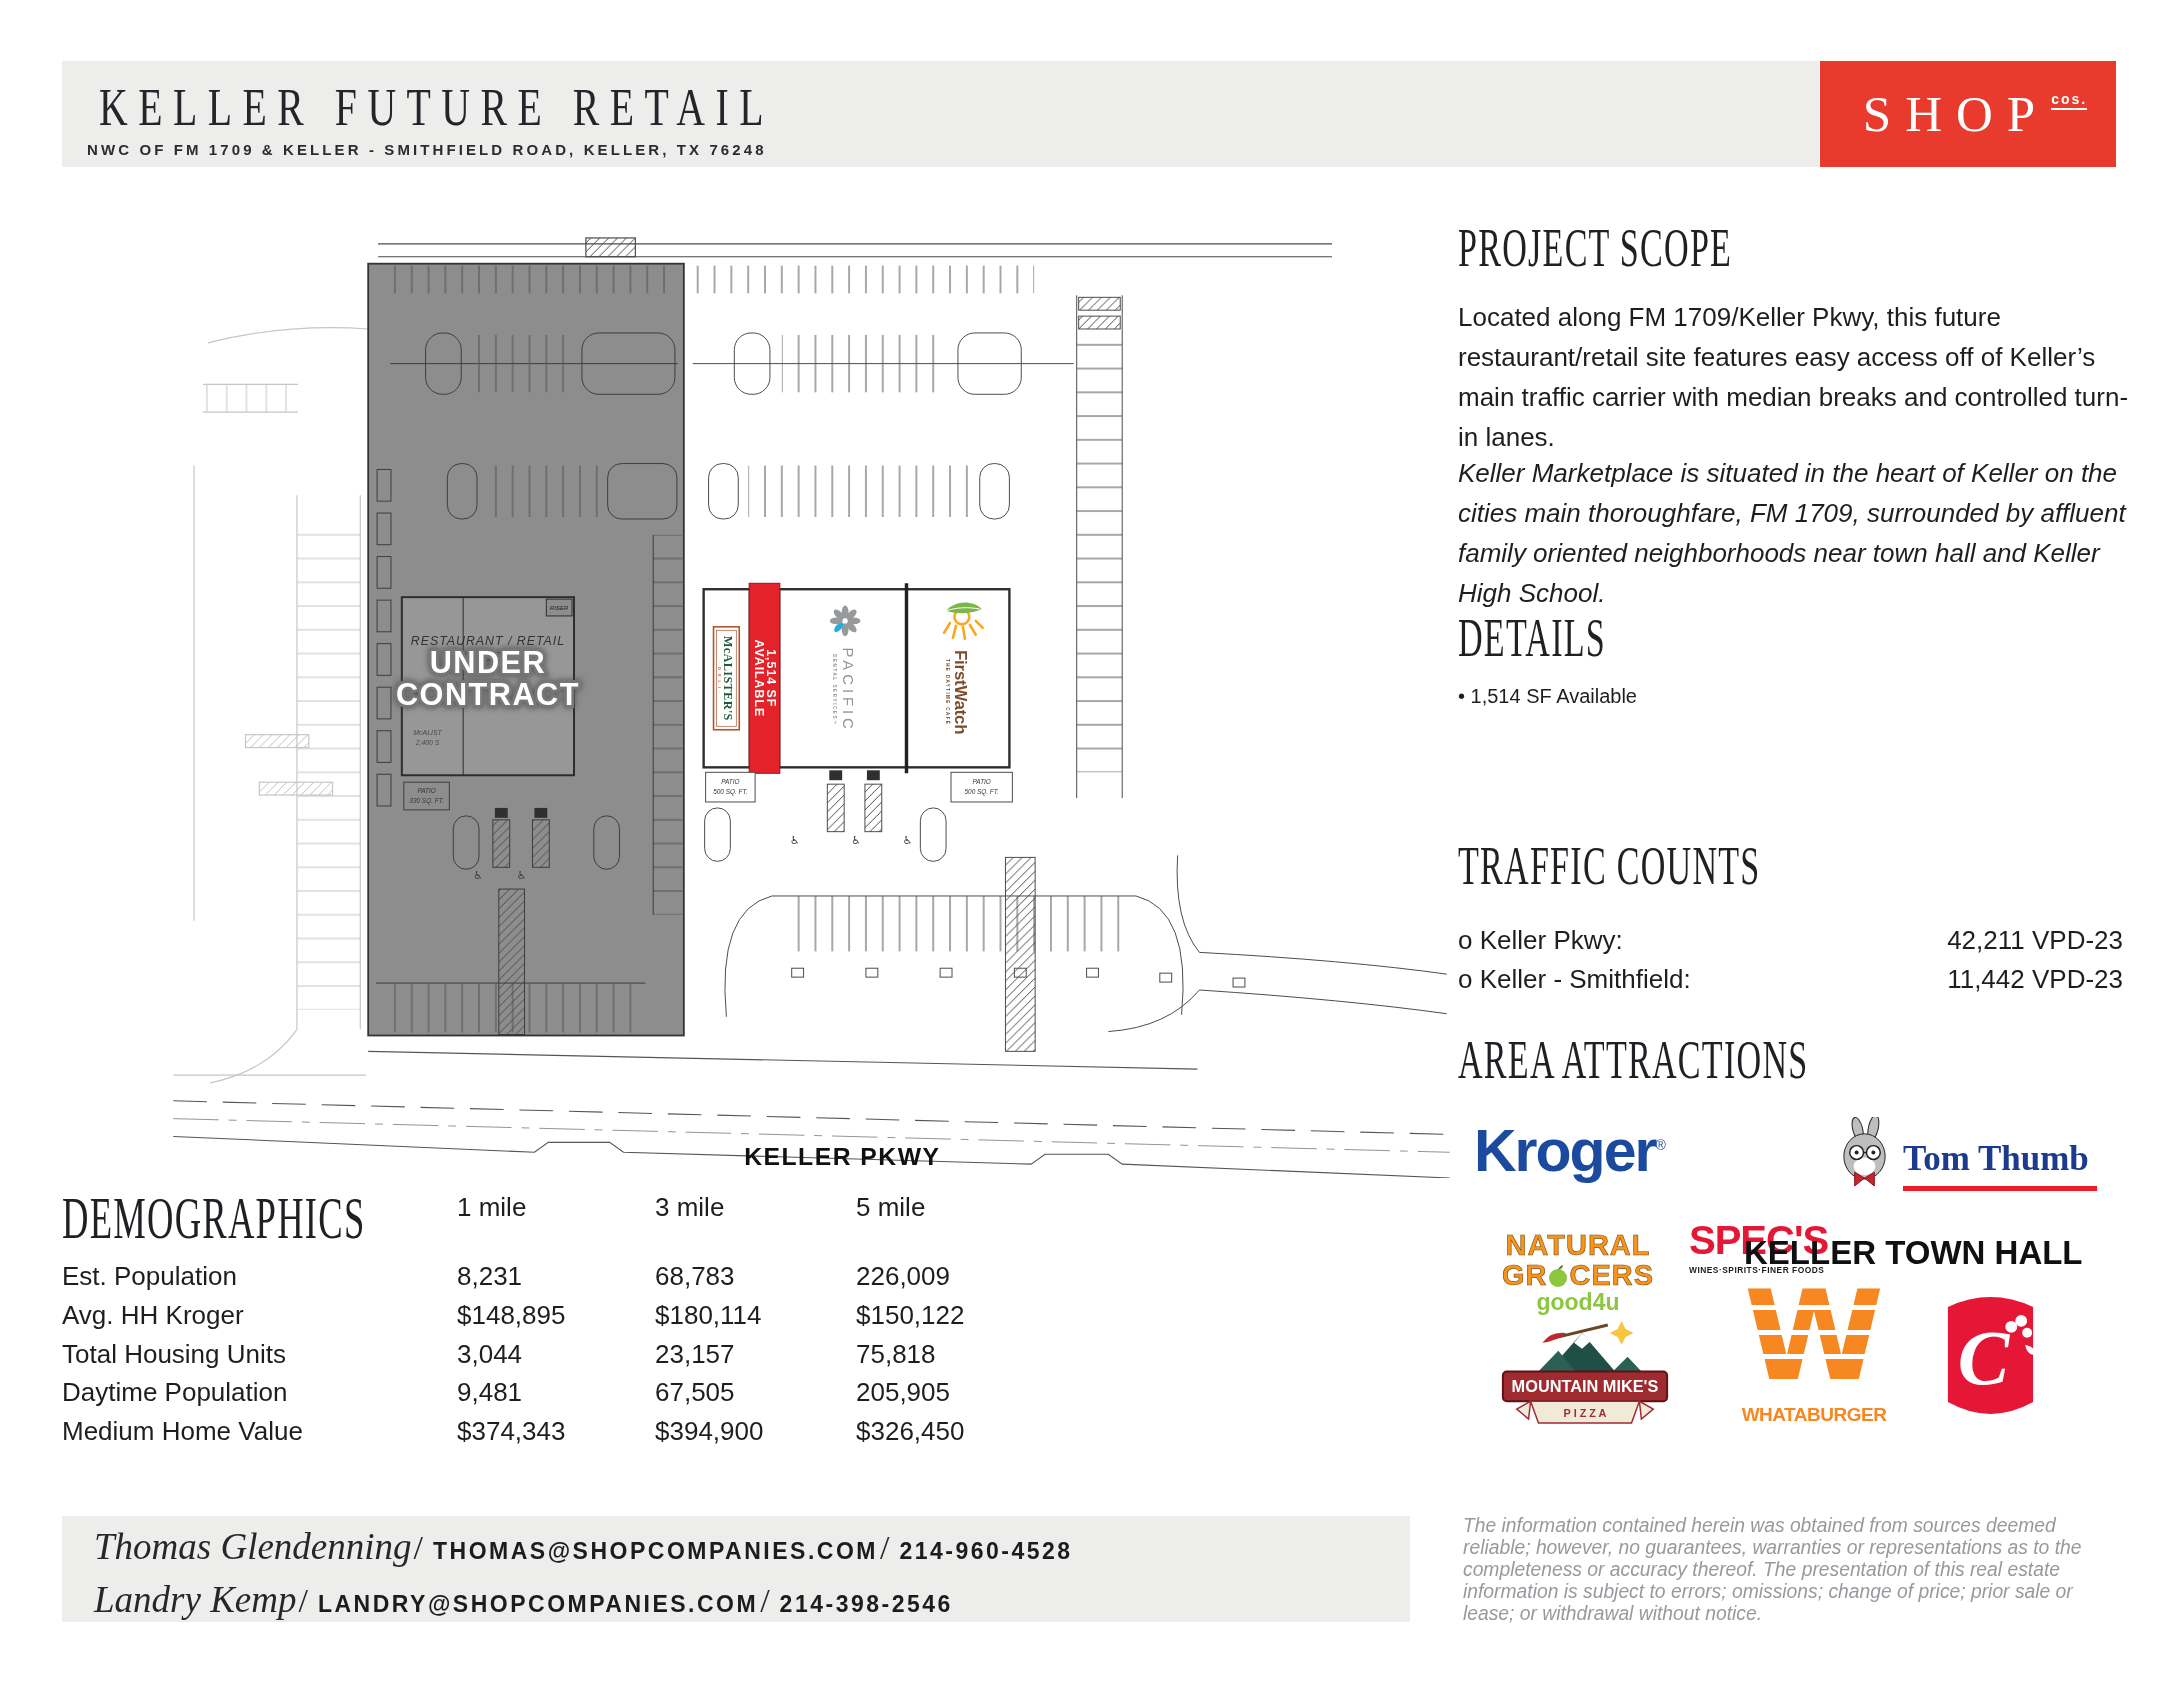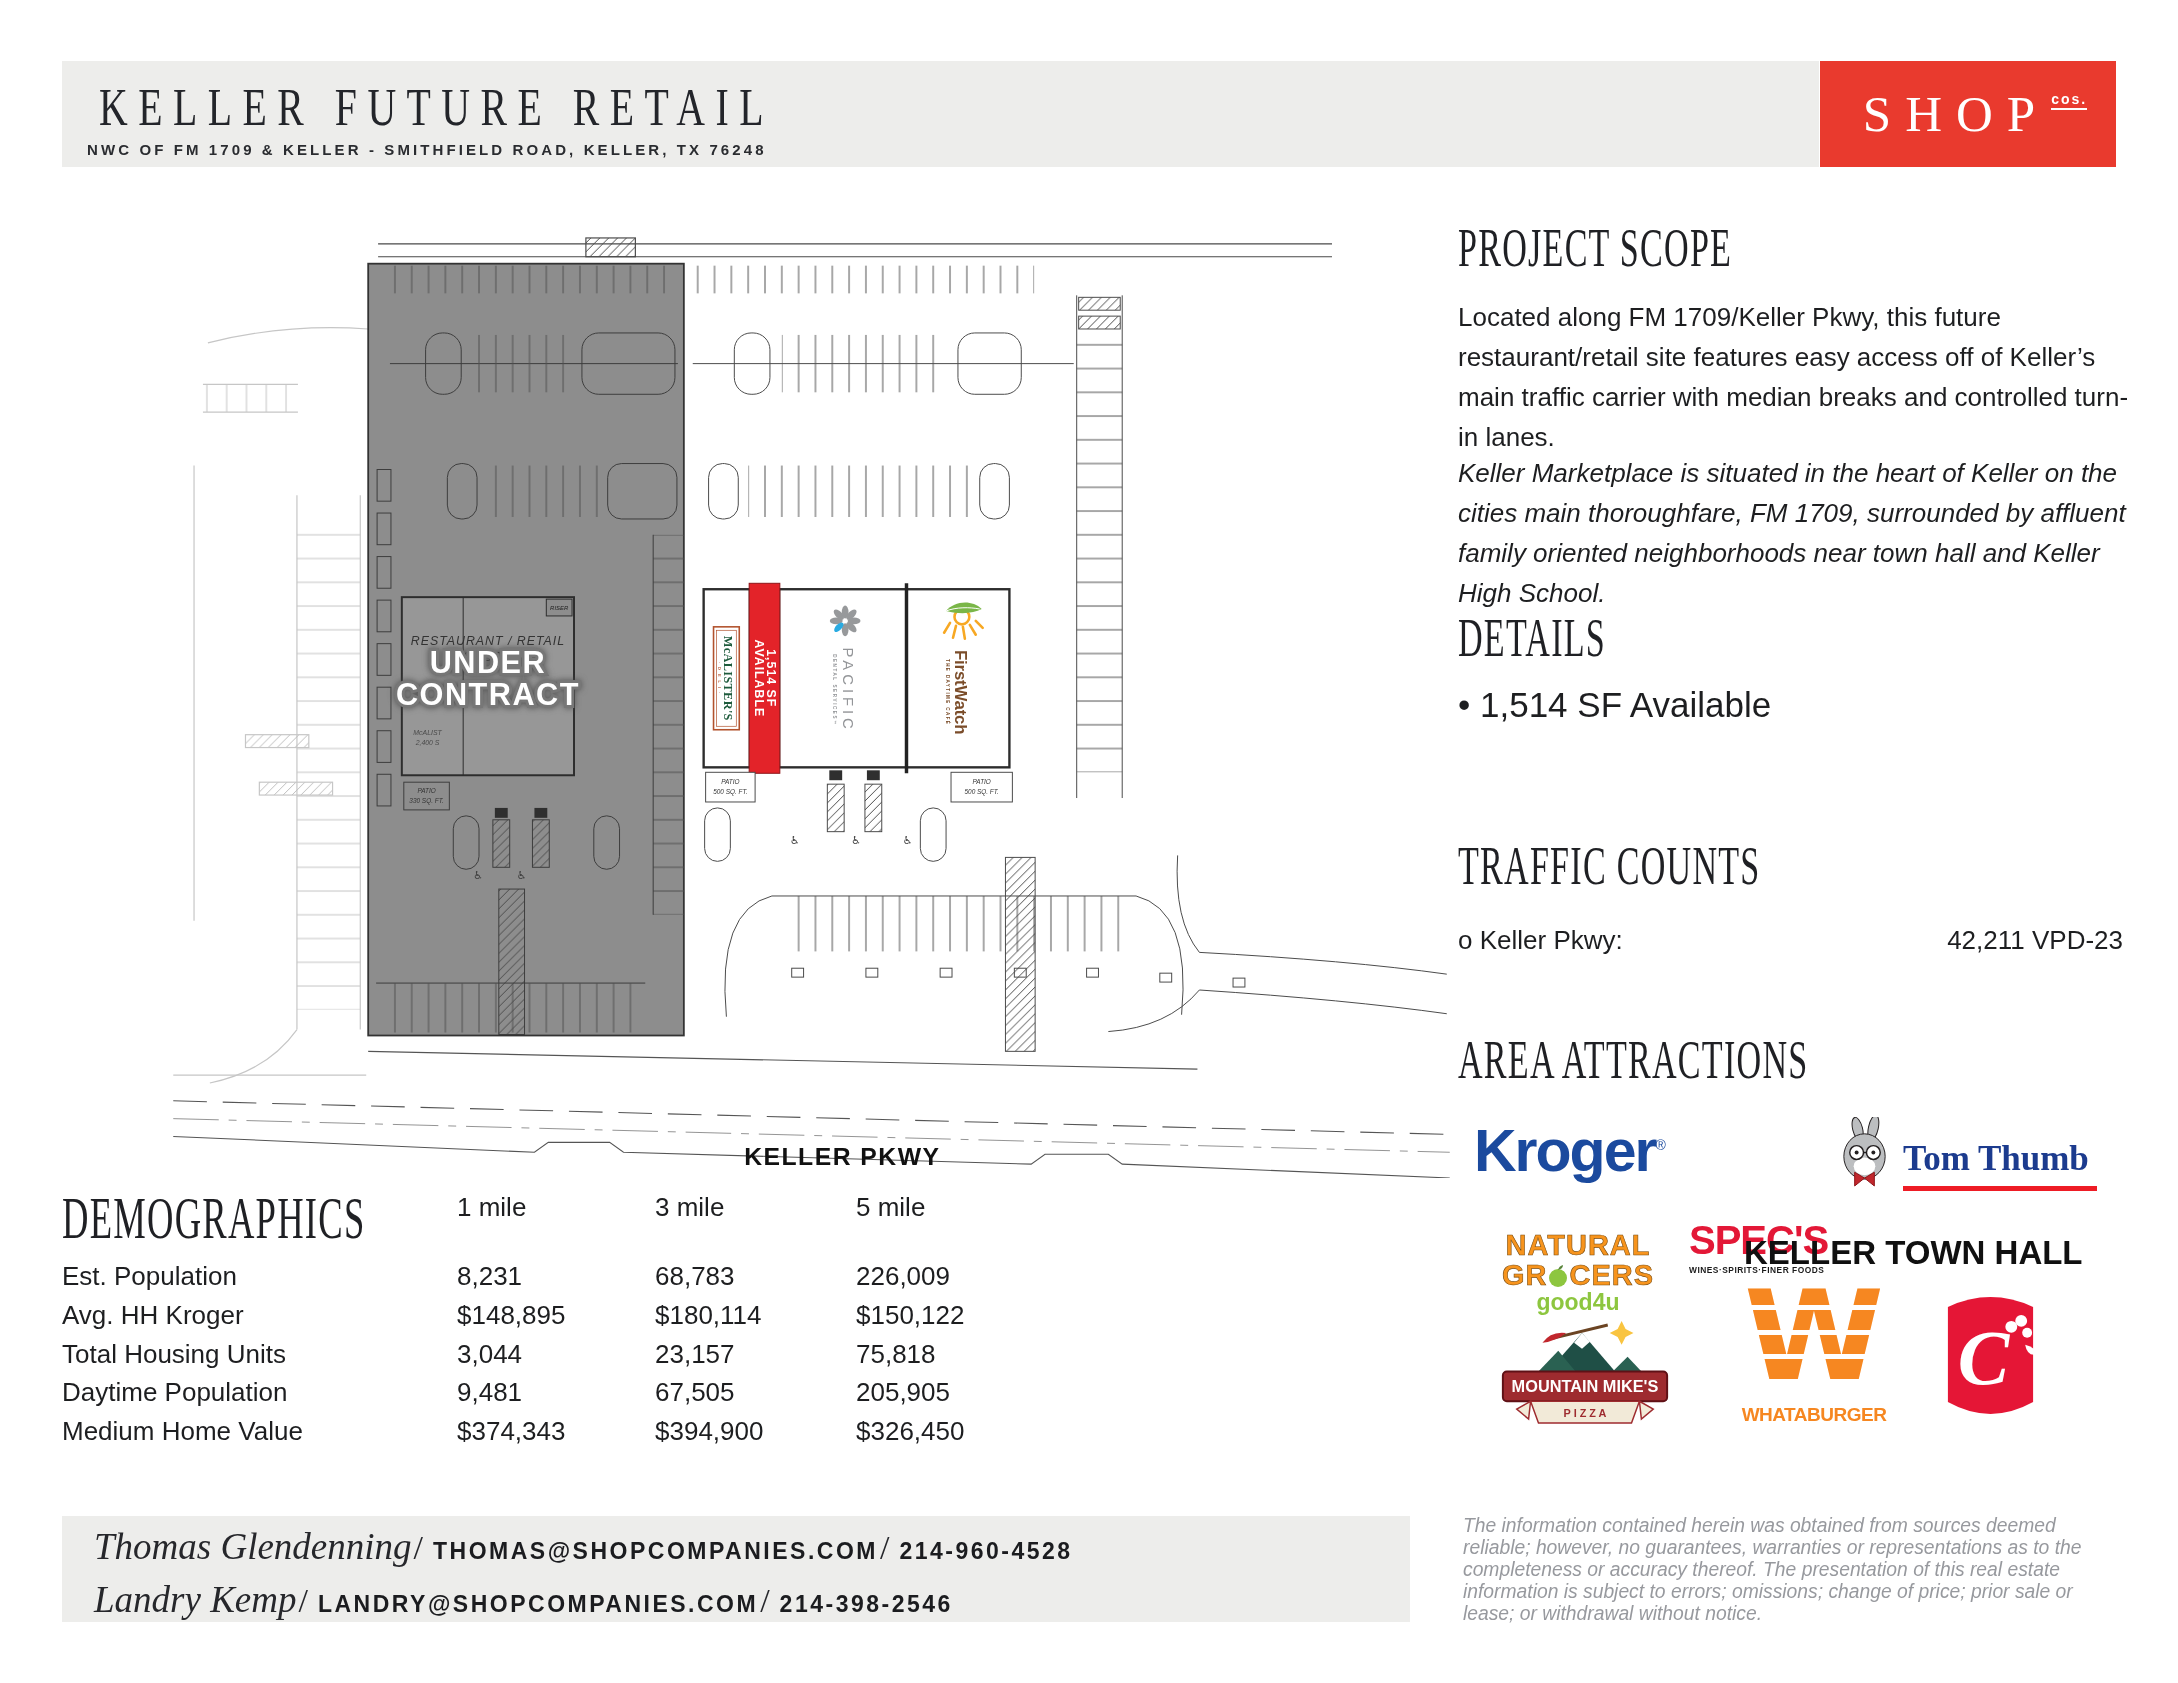--- a/index.html
+++ b/index.html
@@ -13,21 +13,21 @@
   .shopbox{position:absolute;left:1820px;top:61px;width:296px;height:106px;background:#E93A2E;
            display:flex;align-items:center;justify-content:center;}
   .shopword{font-family:"Liberation Serif",serif;color:#fff;font-size:51px;letter-spacing:14px;margin-left:14px;}
   .shopsup{position:relative;top:-14px;font-family:"Liberation Sans",sans-serif;font-size:14px;font-weight:700;
            letter-spacing:2px;color:#fff;border-bottom:2px solid #fff;padding-bottom:1px;margin-left:2px;}
   
   .shead{font-family:"Liberation Serif",serif;font-size:55px;font-weight:400;color:#1f2024;
          letter-spacing:2px;transform:scaleX(.62);transform-origin:left top;white-space:nowrap;position:absolute;}
   
   .rcol-text{position:absolute;left:1458px;width:683px;font-size:26px;line-height:40px;color:#1d1e20;}
-  .bullet-row{position:absolute;left:1458px;font-size:35px;color:#1d1e20;}
+  .bullet-row{position:absolute;left:1458px;font-size:20px;color:#1d1e20;}
   .traffic-row{position:absolute;left:1458px;width:665px;font-size:26px;color:#1d1e20;display:flex;justify-content:space-between;}
   
   .demo-colhead{position:absolute;font-size:26px;color:#1d1e20;}
   .demo-label{position:absolute;left:62px;font-size:26px;color:#1d1e20;white-space:nowrap;}
   .demo-val{position:absolute;font-size:26px;color:#1d1e20;white-space:nowrap;}
   
   .footband{position:absolute;left:62px;top:1516px;width:1348px;height:106px;background:#EDEDEB;}
   .contact-line{position:absolute;left:94px;white-space:nowrap;}
   .cname{font-family:"Liberation Serif",serif;font-style:italic;font-size:37px;color:#26272b;}
   .cslash{font-family:"Liberation Serif",serif;font-size:34px;font-weight:300;color:#26272b;padding:0 10px 0 2px;}
@@ -277,20 +277,24 @@
   <div class="rcol-text" style="top:453px;font-style:italic;">Keller Marketplace is situated in the heart of Keller on the cities main thoroughfare, FM 1709, surrounded by affluent family oriented neighborhoods near town hall and Keller High School.</div>
 
   <div class="shead" style="left:1458px;top:606px;">DETAILS</div>
   <div class="bullet-row" style="top:685px;">• 1,514 SF Available</div>
 
   <div class="shead" style="left:1458px;top:834px;">TRAFFIC COUNTS</div>
   <div class="traffic-row" style="top:925px;">
     <span>o Keller Pkwy:</span>
     <span>42,211 VPD-23</span>
   </div>
+  <div class="traffic-row" style="top:964px;">
+    <span>o Keller - Smithfield:</span>
+    <span>11,442 VPD-23</span>
+  </div>
 
   <div class="shead" style="left:1458px;top:1028px;">AREA ATTRACTIONS</div>
 
   <div class="kroger"><span>Kroger</span><sup>®</sup></div>
 
   <div class="specs">
     <span class="specs-word">SPEC'S</span>
     <div class="specs-sub">WINES·SPIRITS·FINER FOODS</div>
   </div>
   <svg style="position:absolute;left:1834px;top:1117px;" width="61" height="73" viewBox="0 0 62 74">

